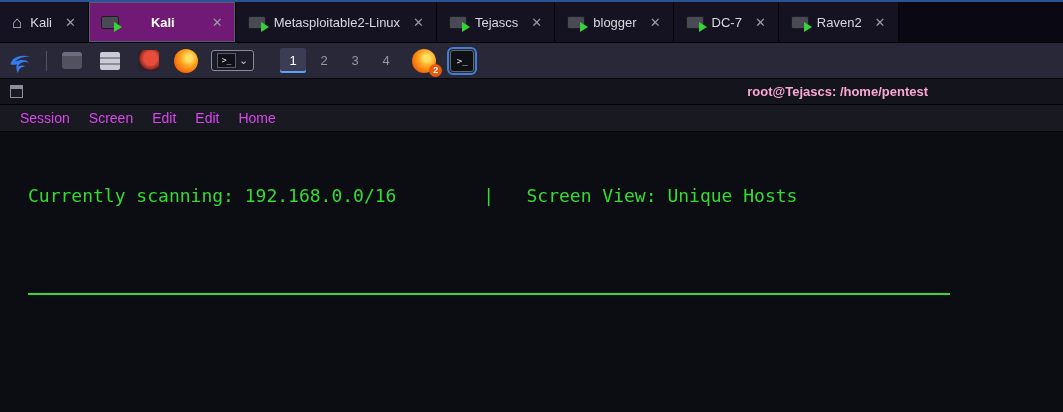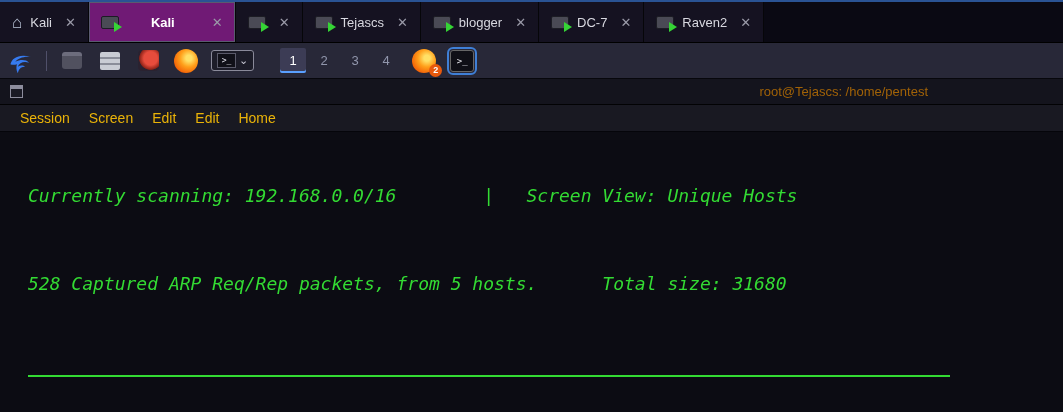--- a/index.html
+++ b/index.html
@@ -54,30 +54,30 @@
   .term-app { width:24px; height:22px; background:#0f0f16; border:1px solid #666;
               border-radius:3px; color:#e8e8ee; font-family:"DejaVu Sans Mono",monospace;
               font-size:9px; display:flex; align-items:center; justify-content:center; }
   .focused { outline:2px solid #3f7fd6; outline-offset:1px; border-radius:3px; }
 
   
   .titlebar { flex:0 0 26px; background:#14141d; display:flex; align-items:center;
               padding:0 10px; border-bottom:1px solid #020204; }
   .win-icon { width:13px; height:13px; border:1px solid #8d8d9d; background:#1a1a24;
               border-top:4px solid #8d8d9d; display:block; }
-  .title { margin-left:auto; margin-right:125px; color:#a16207; font-size:13px; }
+  .title { margin-left:auto; margin-right:125px; color:#f9a8d4; font-size:13px;font-weight:bold; }
   .menubar { flex:0 0 27px; background:#191922; display:flex; align-items:center;
              gap:19px; padding:0 20px; border-bottom:1px solid #05050a; }
-  .menu-item { color:#eab308; font-size:14px; cursor:default; }
+  .menu-item { color:#d946ef; font-size:14px; cursor:default; }
 
   
   .terminal { flex:1; background:#0c0c13; font-family:"DejaVu Sans Mono",monospace;
               font-size:18px; color:#33db33; padding:10px 0 0 28px; overflow:hidden;
               white-space:pre; }
-  .tline { line-height:24px;font-style:italic; }
+  .tline { line-height:24px; }
   .tline.scan { margin-bottom:22px; }
   .tline.summary { margin-bottom:16px; }
   .sep { width:922px; border-top:2px solid #33db33; }
 </style>
 </head>
 <body>
 
 <div class="screen">
 
   <div class="tabbar">
@@ -90,20 +90,21 @@
       <span class="ticon vm">
           <i class="play"></i>
         </span>
       <span class="tlabel">Kali</span>
       <span class="tclose">✕</span>
     </div>
     <div class="tab">
       <span class="ticon vm">
           <i class="play"></i>
         </span>
+      <span class="tlabel">Metasploitable2-Linux</span>
       <span class="tclose">✕</span>
     </div>
     <div class="tab">
       <span class="ticon vm">
           <i class="play"></i>
         </span>
       <span class="tlabel">Tejascs</span>
       <span class="tclose">✕</span>
     </div>
     <div class="tab">
@@ -175,21 +176,20 @@
   <div class="menubar">
     <span class="menu-item">Session</span>
     <span class="menu-item">Screen</span>
     <span class="menu-item">Edit</span>
     <span class="menu-item">Edit</span>
     <span class="menu-item">Home</span>
   </div>
 
   <div class="terminal">
     <div class="tline scan">Currently scanning: 192.168.0.0/16        |   Screen View: Unique Hosts</div>
-    <div class="tline summary">528 Captured ARP Req/Rep packets, from 5 hosts.      Total size: 31680</div>
 
     <div class="sep"></div>
     
     
 
     
   </div>
 
 </div>
 

